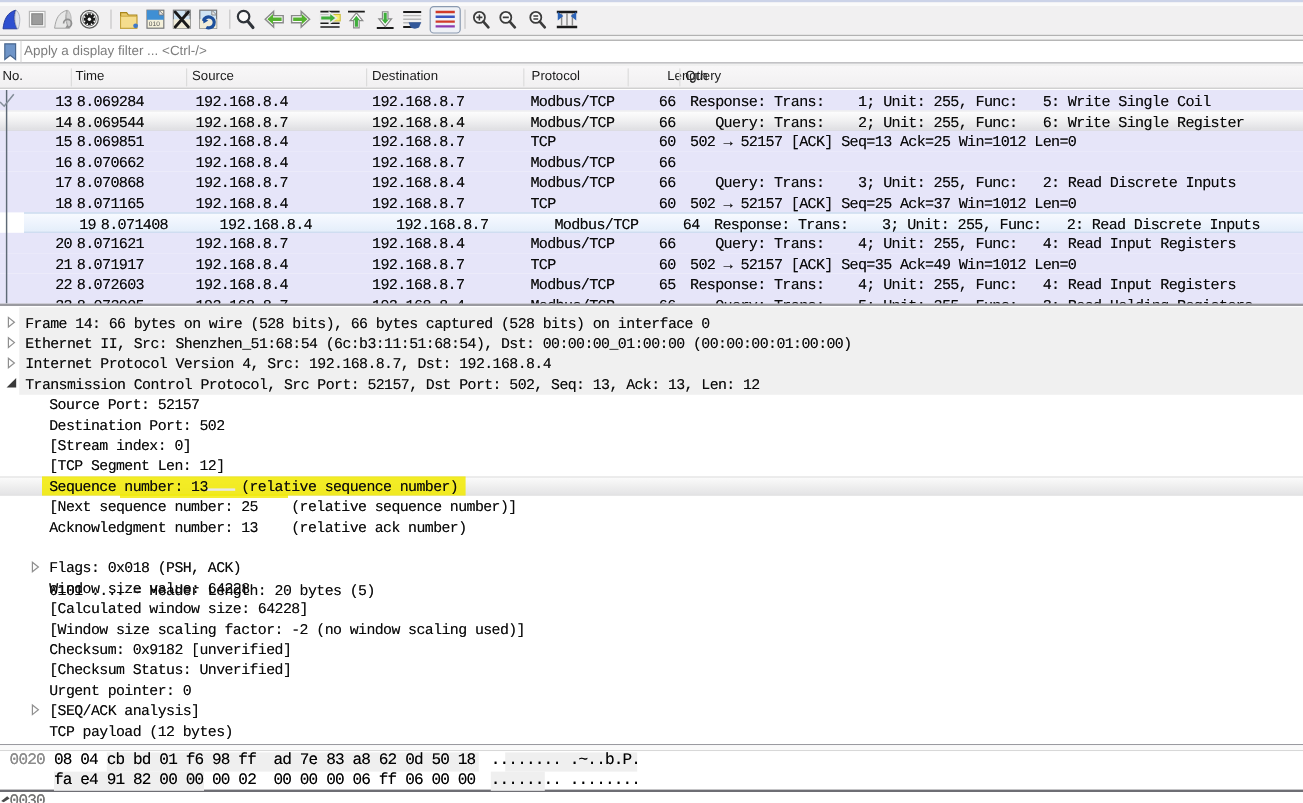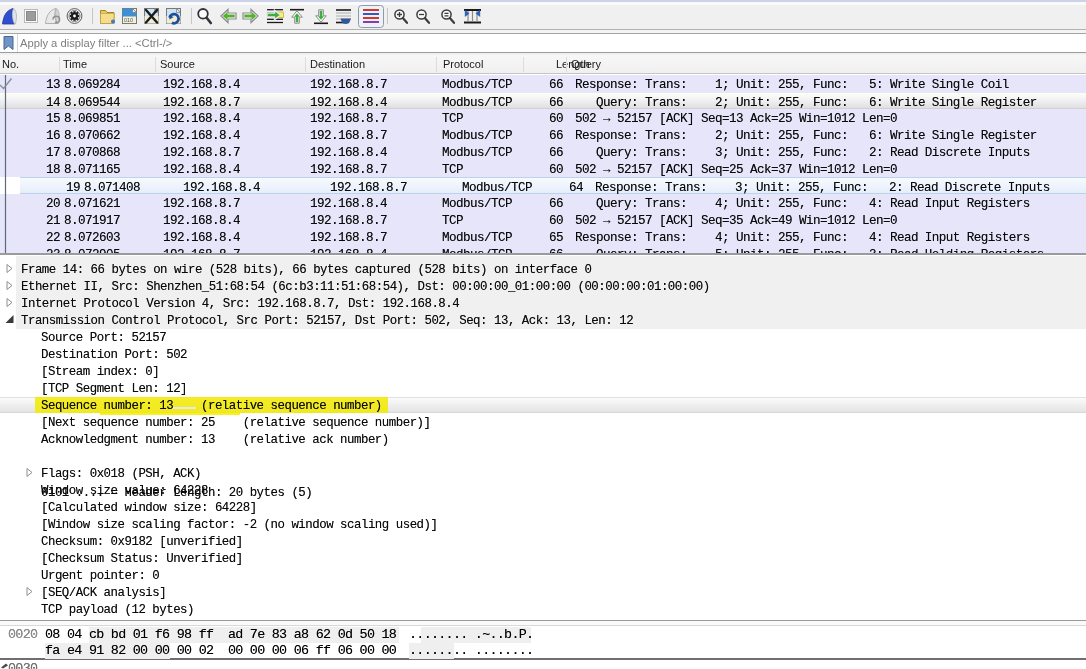--- a/index.html
+++ b/index.html
@@ -177,21 +177,21 @@
   <div class="row lav" style="top:75px;">
     <span class="c-no">13</span><span class="c-t">8.069284</span><span class="c-s">192.168.8.4</span><span class="c-d">192.168.8.7</span><span class="c-p">Modbus/TCP</span><span class="c-l">66</span><span class="c-i">Response: Trans:    1; Unit: 255, Func:   5: Write Single Coil</span>
   </div>
   <div class="row sel" style="top:92px;">
     <span class="c-no">14</span><span class="c-t">8.069544</span><span class="c-s">192.168.8.7</span><span class="c-d">192.168.8.4</span><span class="c-p">Modbus/TCP</span><span class="c-l">66</span><span class="c-i">   Query: Trans:    2; Unit: 255, Func:   6: Write Single Register</span>
   </div>
   <div class="row lav" style="top:109px;">
     <span class="c-no">15</span><span class="c-t">8.069851</span><span class="c-s">192.168.8.4</span><span class="c-d">192.168.8.7</span><span class="c-p">TCP</span><span class="c-l">60</span><span class="c-i">502 → 52157 [ACK] Seq=13 Ack=25 Win=1012 Len=0</span>
   </div>
   <div class="row lav" style="top:126px;">
-    <span class="c-no">16</span><span class="c-t">8.070662</span><span class="c-s">192.168.8.4</span><span class="c-d">192.168.8.7</span><span class="c-p">Modbus/TCP</span><span class="c-l">66</span><span class="c-i">Response: Trans:    2; Unit: 255, Func:   6: Write Single Register</span>
+    <span class="c-no">16</span><span class="c-t">8.070662</span><span class="c-s">192.168.8.4</span><span class="c-d">192.168.8.7</span><span class="c-p">Modbus/TCP</span><span class="c-l">66</span>
   </div>
   <div class="row lav" style="top:143px;">
     <span class="c-no">17</span><span class="c-t">8.070868</span><span class="c-s">192.168.8.7</span><span class="c-d">192.168.8.4</span><span class="c-p">Modbus/TCP</span><span class="c-l">66</span><span class="c-i">   Query: Trans:    3; Unit: 255, Func:   2: Read Discrete Inputs</span>
   </div>
   <div class="row lav" style="top:160px;">
     <span class="c-no">18</span><span class="c-t">8.071165</span><span class="c-s">192.168.8.4</span><span class="c-d">192.168.8.7</span><span class="c-p">TCP</span><span class="c-l">60</span><span class="c-i">502 → 52157 [ACK] Seq=25 Ack=37 Win=1012 Len=0</span>
   </div>
   <div class="row hov" style="top:177px;margin-left:20px;">
     <span class="c-no">19</span><span class="c-t">8.071408</span><span class="c-s">192.168.8.4</span><span class="c-d">192.168.8.7</span><span class="c-p">Modbus/TCP</span><span class="c-l">64</span><span class="c-i">Response: Trans:    3; Unit: 255, Func:   2: Read Discrete Inputs</span>
   </div>

